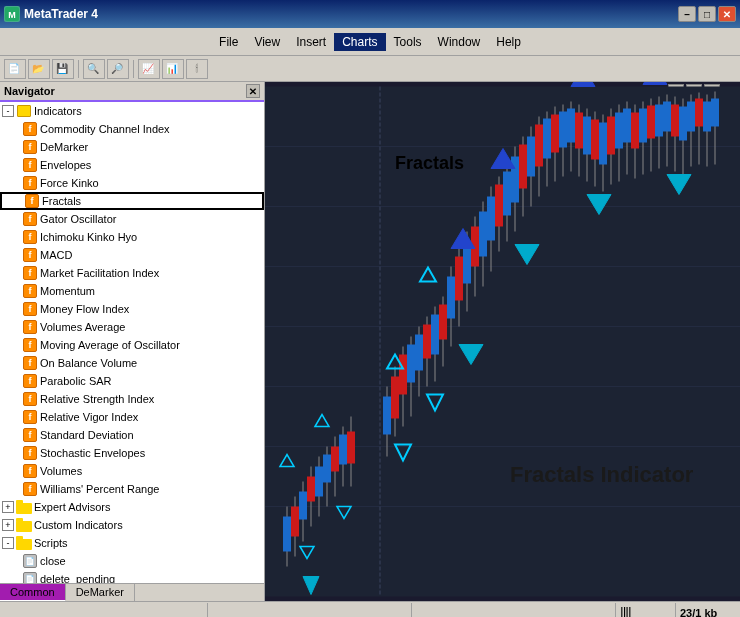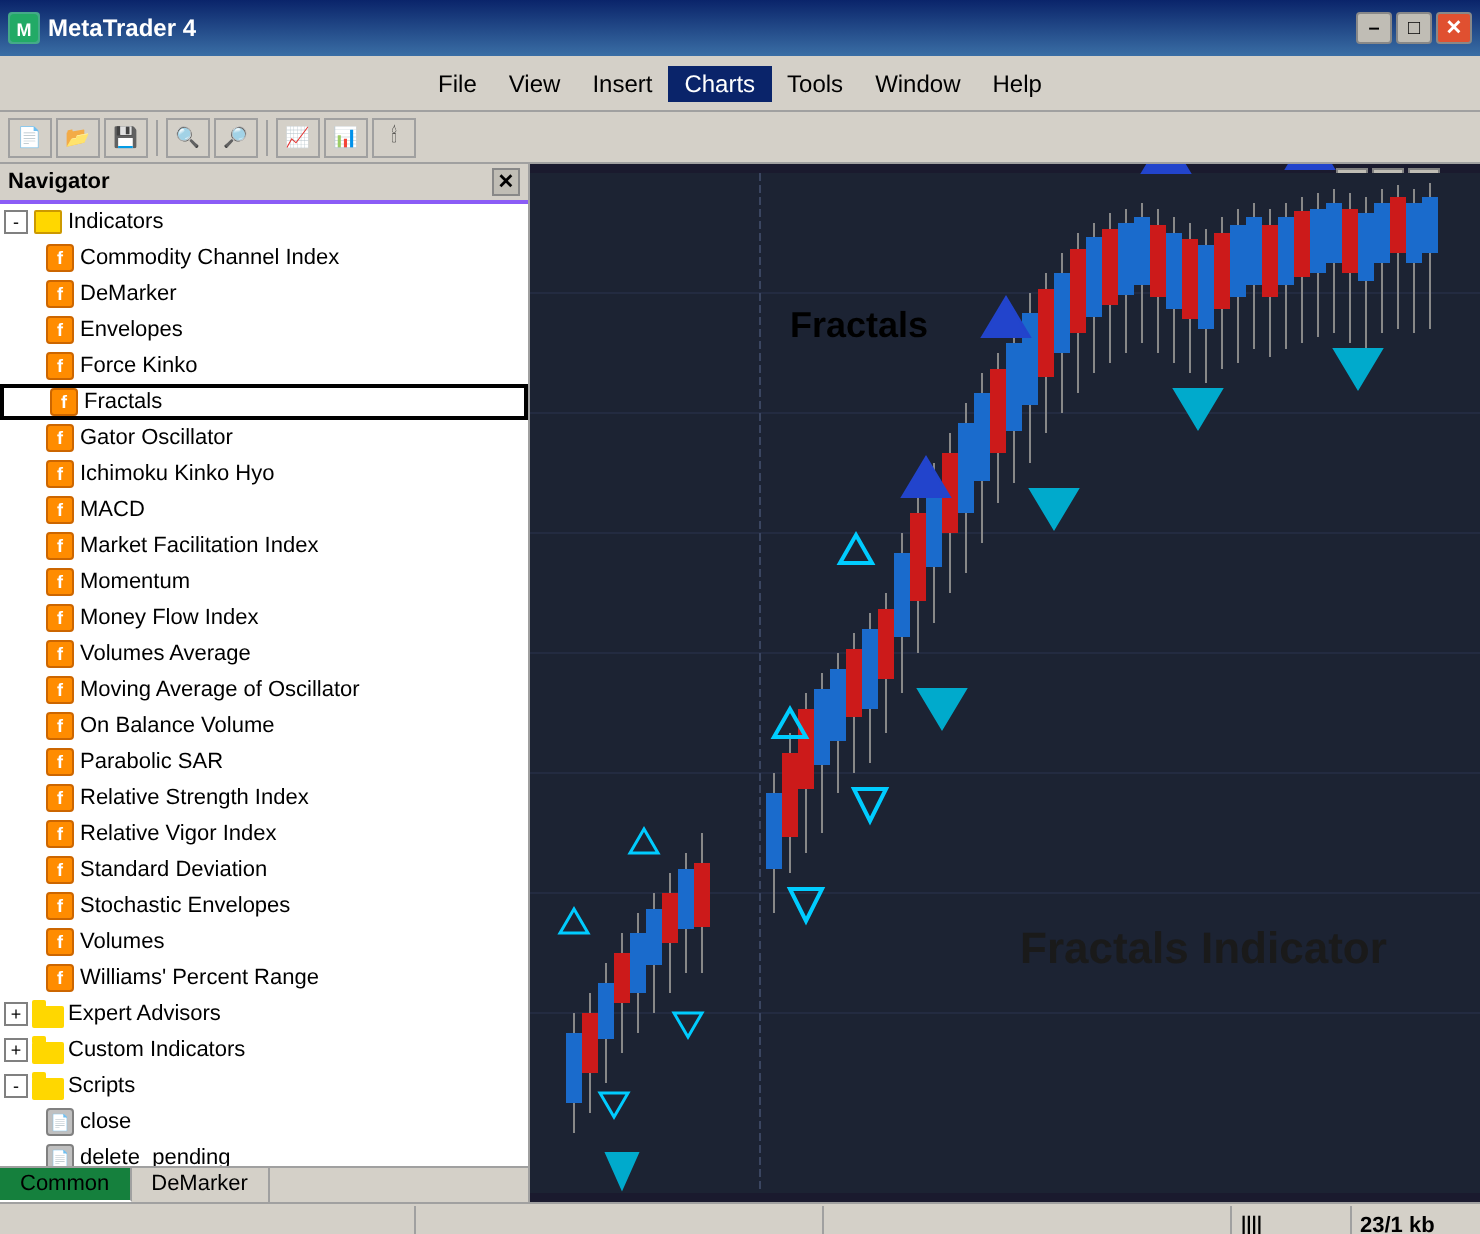--- a/index.html
+++ b/index.html
@@ -179,21 +179,21 @@
       border-top: 1px solid #a0a0a0;
       background: #d4d0c8;
     }
     .nav-tab {
       padding: 2px 10px;
       border-right: 1px solid #a0a0a0;
       cursor: pointer;
       font-size: 11px;
     }
     .nav-tab.active {
-      background: #15803d;
+      background: #a21caf;
       border-bottom: 1px solid white;
     }
 
     
     .chart-svg {
       position: absolute;
       top: 0; left: 0;
       width: 100%;
       height: 100%;
     }

